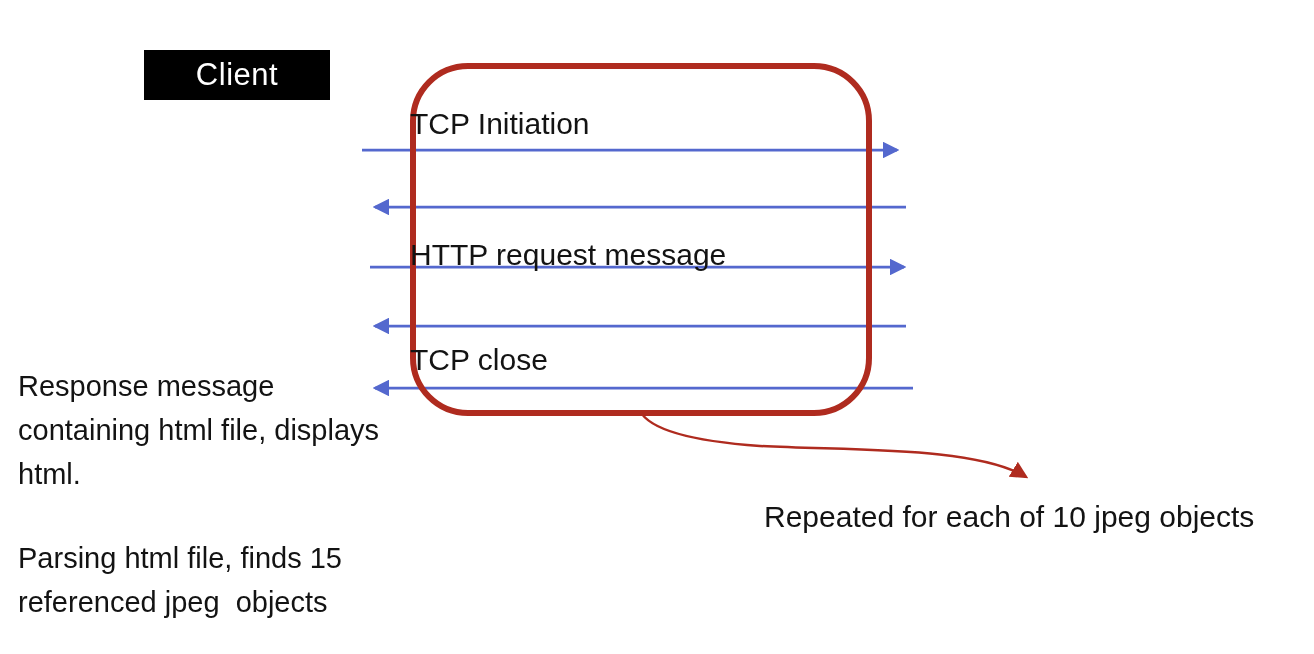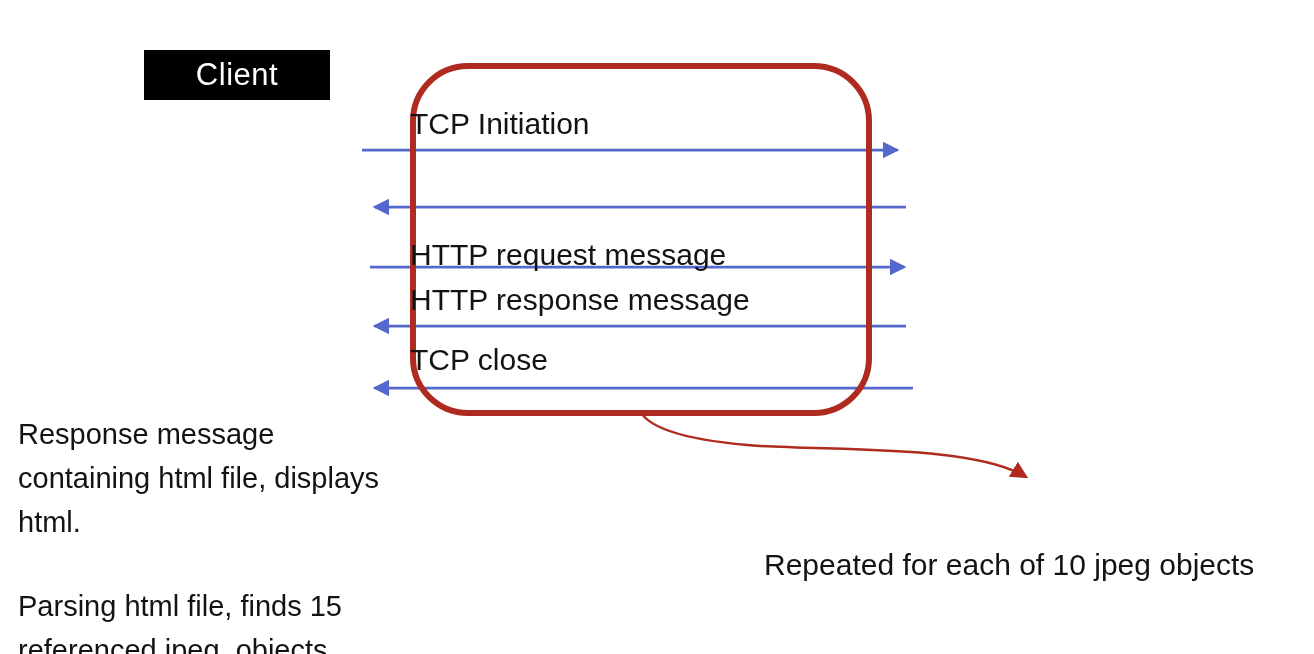--- a/index.html
+++ b/index.html
@@ -34,21 +34,21 @@
   .msg-label{
     position:absolute;left:410px;width:446px;text-align:left;
     font-size:30px;line-height:36px;color:var(--ink);white-space:nowrap;
   }
   .msg-label.m0{top:106px;}
   .msg-label.m1{top:164px;}
   .msg-label.m2{top:237px;}
   .msg-label.m3{top:282px;}
   .msg-label.m4{top:342px;}
   .note{
-    position:absolute;color:var(--ink);white-space:pre-wrap;margin-top:48px;
+    position:absolute;color:var(--ink);white-space:pre-wrap;
   }
   .note-response{left:18px;top:364px;font-size:29px;line-height:44px;width:470px;}
   .note-parsing{left:18px;top:536px;font-size:29px;line-height:44px;width:470px;}
   .note-repeat{left:764px;top:499px;font-size:30px;line-height:36px;width:560px;white-space:nowrap;}
 </style>
 </head>
 <body>
 
 <div class="canvas">
 
@@ -75,21 +75,20 @@
     <defs>
       <marker id="arrowRed" viewBox="0 0 10 10" refX="8.5" refY="5" markerWidth="7" markerHeight="7" orient="auto">
         <path class="m-red" d="M0,0 L10,5 L0,10 z"></path>
       </marker>
     </defs>
     <path class="loop-curve" d="M 640 411 C 650 430, 690 441, 760 446 C 850 451, 975 446, 1026 477" marker-end="url(#arrowRed)"></path>
   </svg>
 
   <div class="msg-label m0">TCP Initiation</div>
   <div class="msg-label m2">HTTP request message</div>
-  <div class="msg-label m3">HTTP response message</div>
   <div class="msg-label m4">TCP close</div>
 
   <div class="note note-response">Response message
 containing html file, displays
 html.</div>
   <div class="note note-parsing">Parsing html file, finds 15
 referenced jpeg  objects</div>
   <div class="note note-repeat">Repeated for each of 10 jpeg objects</div>
 
 </div>

